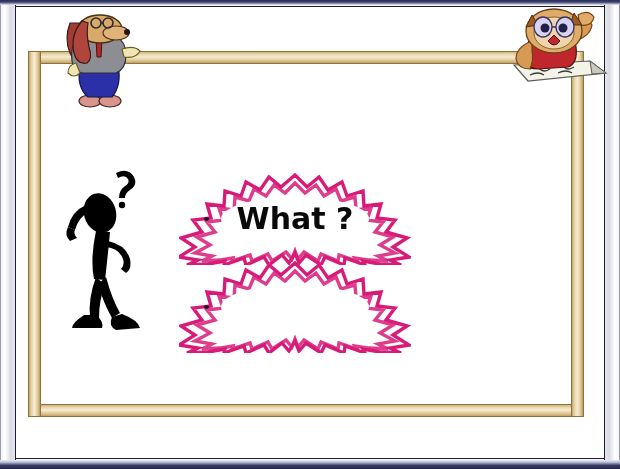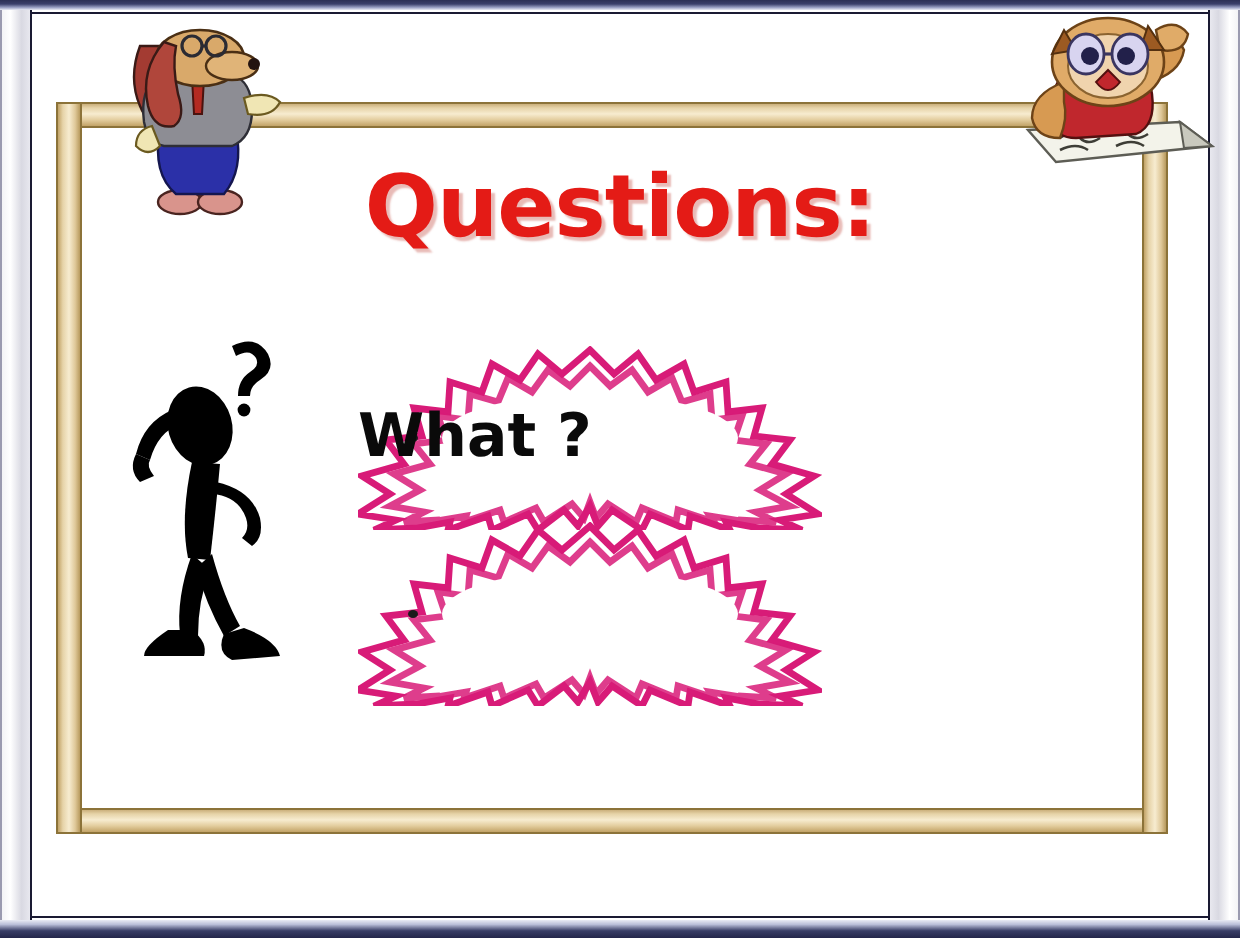--- a/index.html
+++ b/index.html
@@ -39,21 +39,21 @@
   
   .title{position:absolute;left:0;right:0;top:72px;text-align:center;
        font-size:43px;font-weight:bold;color:#e41b16;letter-spacing:-0.5px;
        font-family:"DejaVu Sans","Liberation Sans",sans-serif;
        text-shadow:2px 2px 1px rgba(190,60,50,.35);}
 
   
   .burst{position:absolute;width:232px;height:92px;}
   .burst svg{position:absolute;left:0;top:0;width:100%;height:100%;}
   .burst .label{position:absolute;left:0;right:0;top:50%;transform:translateY(-52%);
-       text-align:left;font-size:30px;font-weight:bold;color:#0a0a0a;
+       text-align:center;font-size:30px;font-weight:bold;color:#0a0a0a;
        font-family:"DejaVu Sans","Liberation Sans",sans-serif;letter-spacing:0px;}
   #burst-what{left:163px;top:166px;}
   #burst-why{left:163px;top:254px;}
   .bullet-dot{position:absolute;width:5px;height:4px;background:#1b1b1b;border-radius:50%;}
 
   
   .stickman{position:absolute;left:46px;top:162px;width:100px;height:175px;}
   
   .dog{position:absolute;left:36px;top:2px;width:98px;height:100px;}
   .owl{position:absolute;left:484px;top:0px;width:112px;height:82px;}
@@ -134,21 +134,20 @@
         <ellipse cx="65" cy="20" rx="9" ry="10" fill="#d8d4f0" stroke="#3a3560" stroke-width="1.4"></ellipse>
         <circle cx="45" cy="21" r="4.5" fill="#22204a"></circle>
         <circle cx="63" cy="21" r="4.5" fill="#22204a"></circle>
 
         <line x1="52" y1="20" x2="56" y2="20" stroke="#3a3560" stroke-width="1.6"></line>
 
         <path d="M54 28 l-6 6 q6 8 12 0 z" fill="#c0272d" stroke="#54100f" stroke-width="1"></path>
       </g>
     </svg>
 
-    <div class="title">Questions:</div>
 
     <svg class="stickman" viewBox="0 0 100 175">
       <g fill="#000000">
 
         <path d="M54 4 q12 -6 18 4 q4 8 -4 13 q-5 3 -5 8 l-6 0 q0 -8 6 -12 q5 -3 3 -7 q-3 -5 -10 -1 z"></path>
         <circle cx="60" cy="36" r="3.2"></circle>
 
         <ellipse cx="38" cy="44" rx="16" ry="20" transform="rotate(-16 38 44)"></ellipse>
 
         <path d="M24 36 q-14 6 -18 22 l7 3 q4 -14 15 -18 q6 -1 8 -6 q-5 -5 -12 -1 z"></path>

